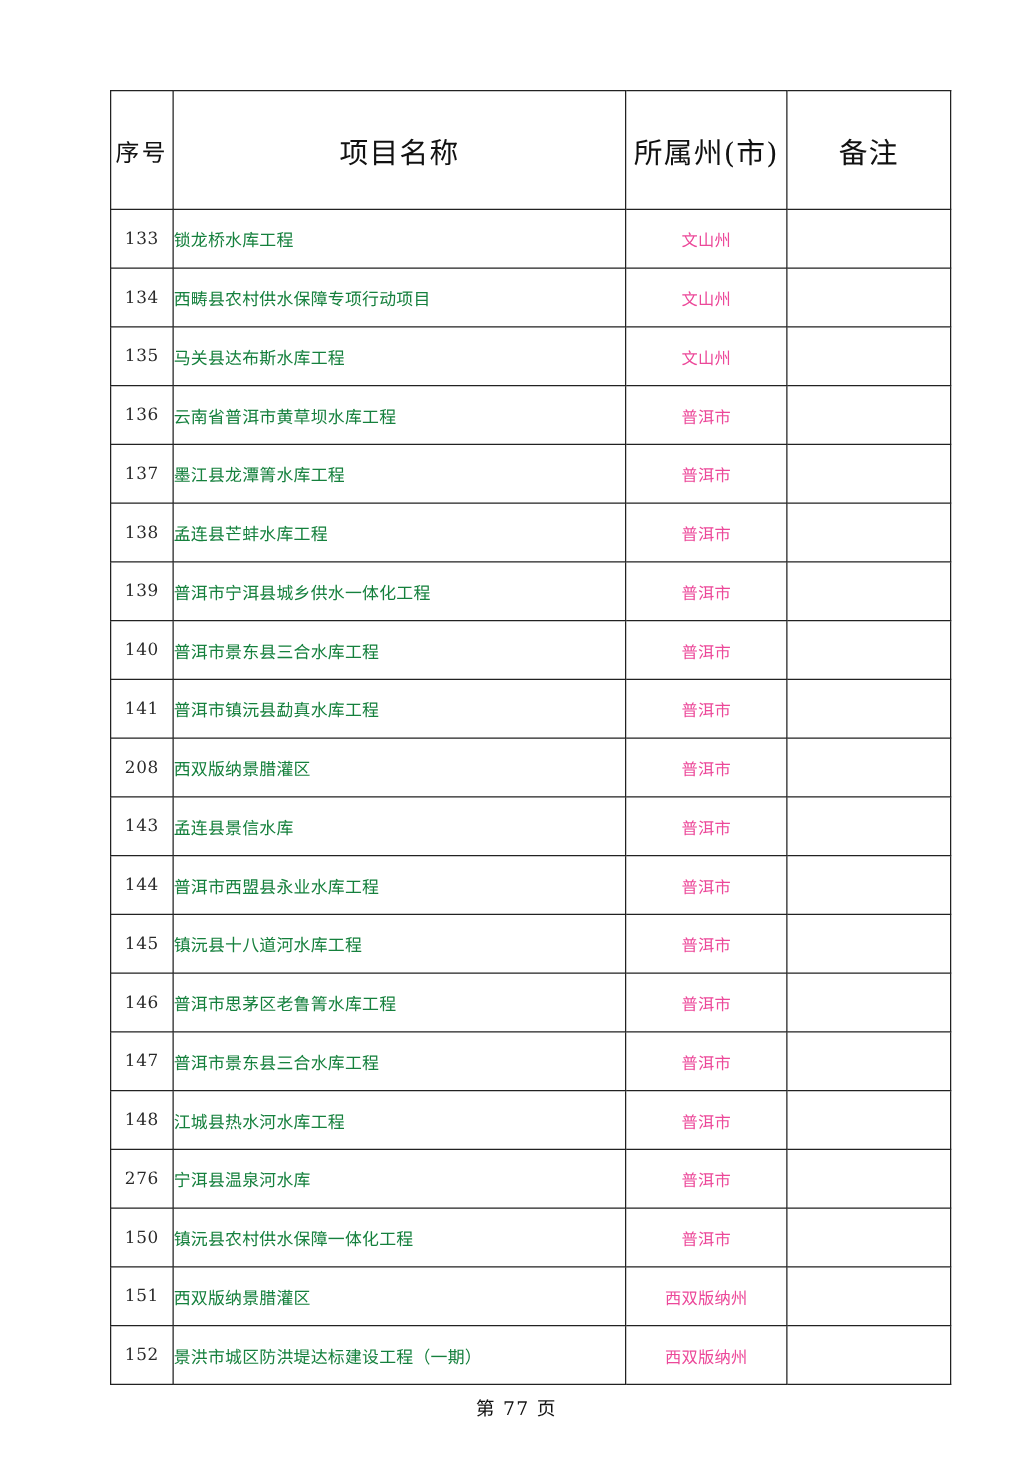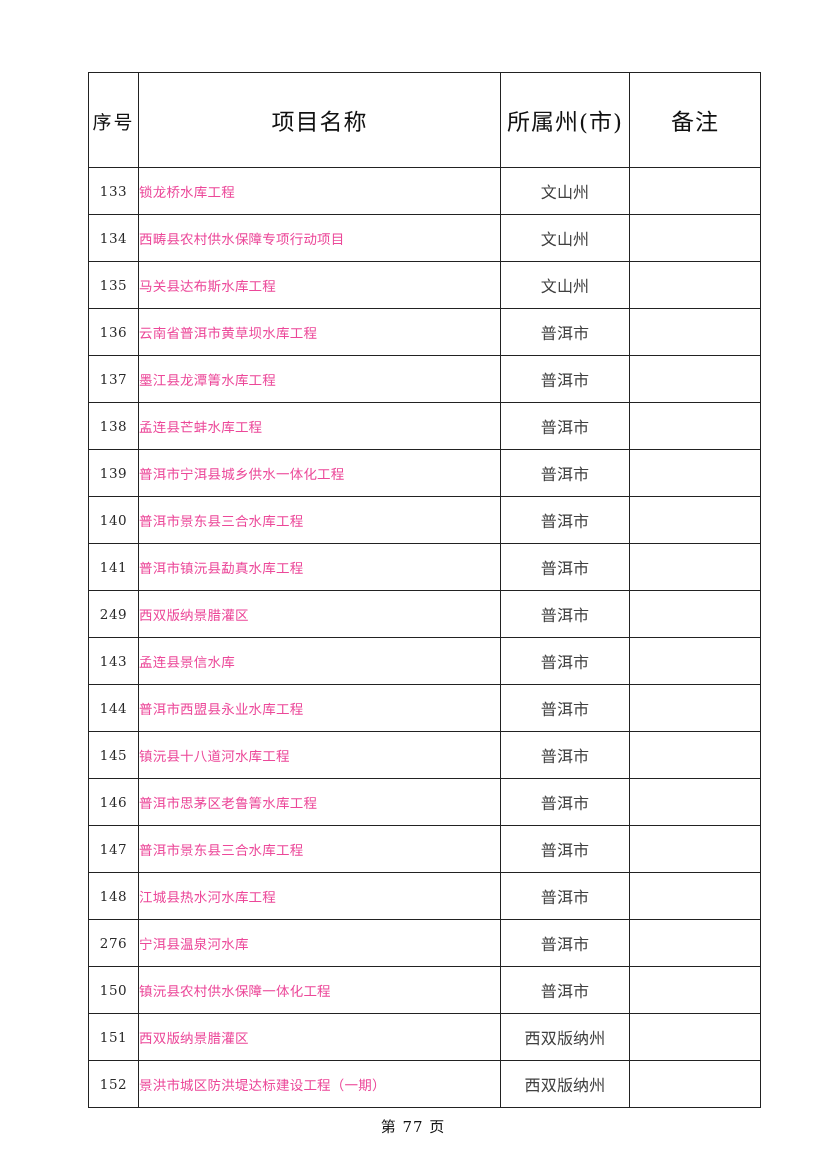--- a/index.html
+++ b/index.html
@@ -78,29 +78,29 @@
     color: #2a2a2a;
     font-family: "DejaVu Serif", "Liberation Serif", serif;
     letter-spacing: 0.5px;
     margin-left: 19px;
   }
 
   td.cell-name {
     text-align: left;
     font-size: 13.5px;
     padding-left: 6px;
-    color: #ec4899;
+    color: #15803d;
     letter-spacing: 0.2px;
     white-space: nowrap;
   }
 
   td.cell-region {
     text-align: center;
-    font-size: 16px;
-    color: #404040;
+    font-size: 13px;
+    color: #ec4899;
     letter-spacing: 0.2px;
   }
 
   td.cell-remark {
     text-align: center;
     font-size: 13px;
     color: #1f1f1f;
   }
 
   
@@ -186,21 +186,21 @@
             <td class="cell-region">普洱市</td>
             <td class="cell-remark"></td>
           </tr>
           <tr class="data-row">
             <td class="cell-index">141</td>
             <td class="cell-name">普洱市镇沅县勐真水库工程</td>
             <td class="cell-region">普洱市</td>
             <td class="cell-remark"></td>
           </tr>
           <tr class="data-row">
-            <td class="cell-index">249</td>
+            <td class="cell-index">208</td>
             <td class="cell-name">西双版纳景腊灌区</td>
             <td class="cell-region">普洱市</td>
             <td class="cell-remark"></td>
           </tr>
           <tr class="data-row">
             <td class="cell-index">143</td>
             <td class="cell-name">孟连县景信水库</td>
             <td class="cell-region">普洱市</td>
             <td class="cell-remark"></td>
           </tr>

